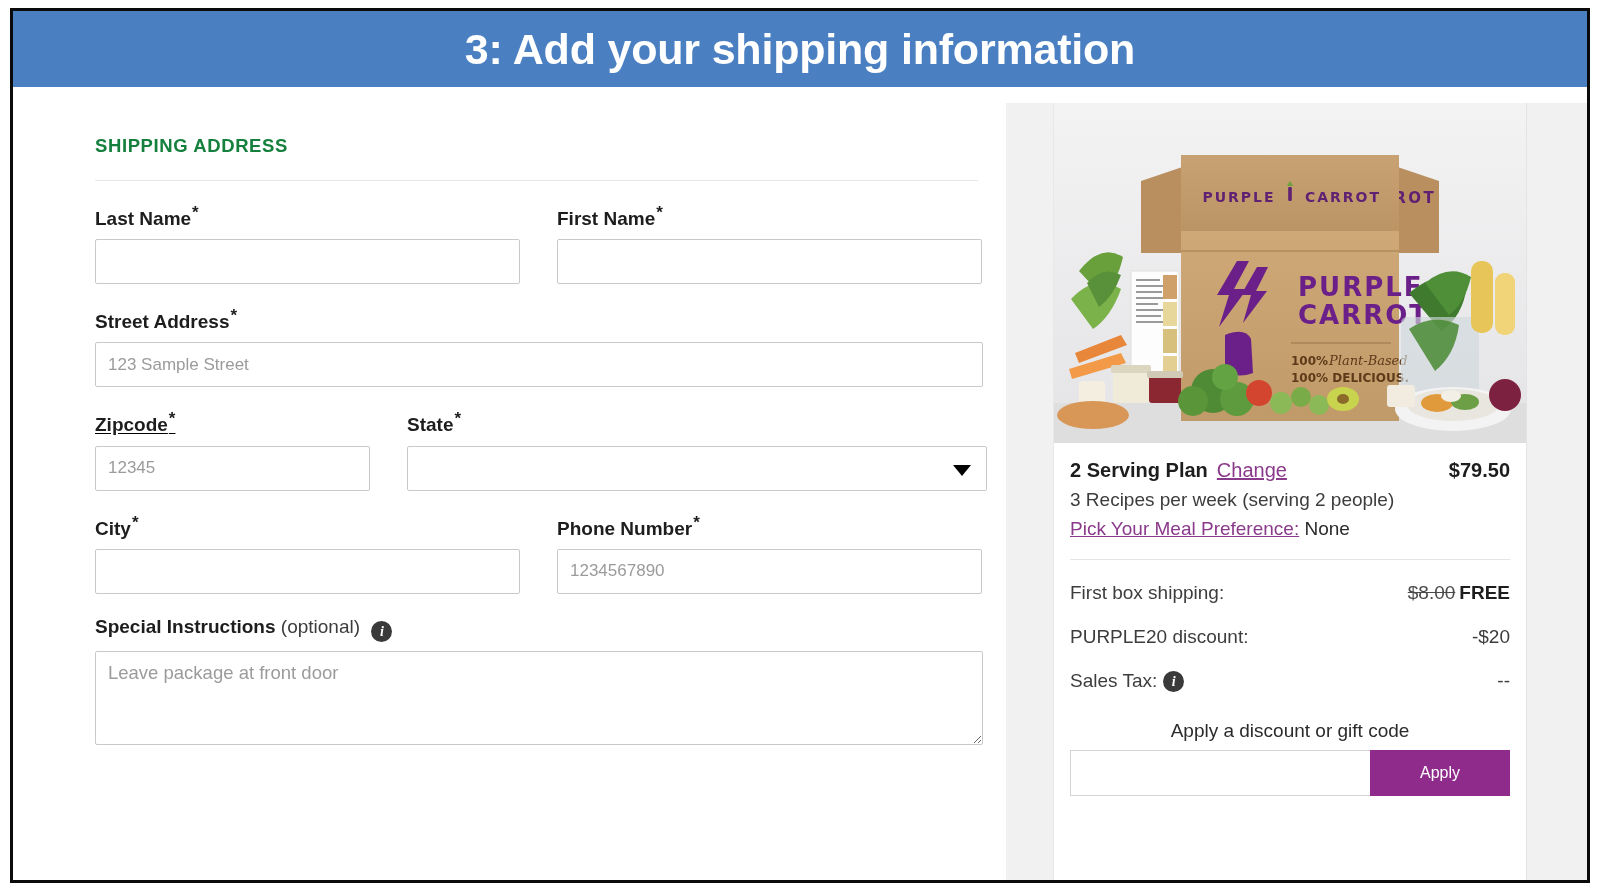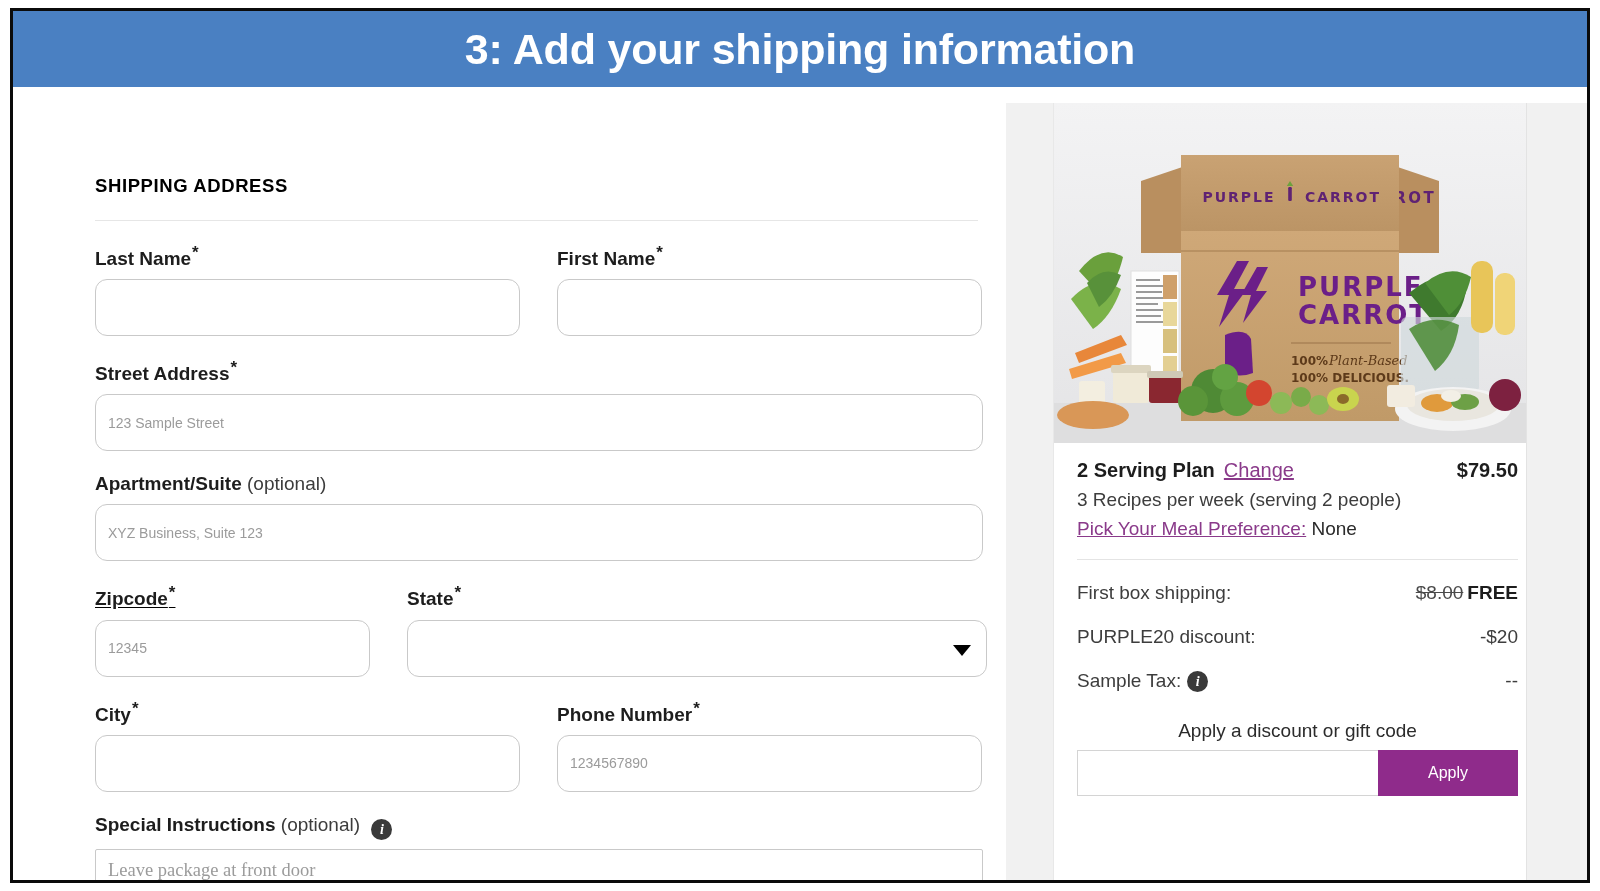--- a/index.html
+++ b/index.html
@@ -48,25 +48,24 @@
     position: absolute;
     left: 0; top: 0;
     width: 993px; height: 100%;
     background: #ffffff;
   }
   #formpanel .inner { padding: 0 28px 0 82px; }
 
   .sec-head {
     font-size: 18.5px;
     font-weight: bold;
-    color: #000000;
+    color: #15803d;
     letter-spacing: 0.6px;
     padding-top: 32px;
     padding-bottom: 23px;
-    margin-top: 40px;
   }
   .sec-rule {
     border-top: 1px solid #e6e6e6;
     margin-left: 0;
     margin-right: 0;
   }
 
   .row { display: flex; gap: 37px; }
   .field { margin-top: 23px; }
   .field.w-half { width: 425px; flex: none; }
@@ -88,39 +87,39 @@
     vertical-align: super;
     margin-left: 1px;
   }
   label.flabel .opt {
     font-weight: normal;
     color: #3c3c3c;
   }
 
   .inp {
     width: 100%;
-    height: 57px;
+    height: 45px;
     border: 1px solid #c9c9c9;
-    border-radius: 12px;
+    border-radius: 2px;
     background: #fff;
     font-family: "Liberation Sans", sans-serif;
-    font-size: 14px;
+    font-size: 17px;
     color: #2b2b2b;
     padding: 0 12px;
     outline: none;
   }
   .inp::placeholder { color: #9b9b9b; }
 
   .ta {
     width: 100%;
-    height: 84px;
+    height: 94px;
     border: 1px solid #c9c9c9;
     border-radius: 2px;
     background: #fff;
-    font-family: Liberation Serif, serif;
+    font-family: Liberation Sans, sans-serif;
     font-size: 18.5px;
     color: #ec4899;
     padding: 10px 12px;
     resize: vertical;
     outline: none;
     display: block;
   }
   .ta::placeholder { color: #9b9b9b; }
 
   .selwrap { position: relative; }
@@ -169,21 +168,21 @@
 
   
   #hero {
     position: relative;
     width: 100%; height: 340px;
     overflow: hidden;
     background: #ececed;
   }
   #hero svg { display: block; width: 100%; height: 100%; }
 
-  .card-pad { padding: 0 8px; margin-left: 15px; }
+  .card-pad { padding: 0 16px; }
 
   .plan-row {
     display: flex; align-items: baseline;
     padding-top: 16px;
   }
   .plan-name {
     font-size: 20px; font-weight: bold; color: #1d1d1d;
   }
   .plan-change {
     font-size: 20px; color: #8a3a8a;
@@ -273,27 +272,20 @@
           </div>
         </div>
 
         <div class="field w-full">
           <label class="flabel">
             <span>Street Address</span><span class="req">*</span>
           </label>
           <input class="inp" type="text" value="" placeholder="123 Sample Street" style="">
         </div>
 
-        <div class="field w-full">
-          <label class="flabel">
-            <span>Apartment/Suite</span>
-            <span class="opt">(optional)</span>
-          </label>
-          <input class="inp" type="text" value="" placeholder="XYZ Business, Suite 123" style="">
-        </div>
 
         <div class="row">
           <div class="field w-zip">
             <label class="flabel">
               <span>Zipcode</span><span class="req">*</span>
             </label>
             <input class="inp" type="text" value="" placeholder="12345" style="">
           </div>
           <div class="field w-state">
             <label class="flabel">
@@ -484,21 +476,21 @@
             <span class="strike">$8.00</span><span class="free">FREE</span>
           </span>
         </div>
 
         <div class="price-row">
           <span>PURPLE20 discount:</span>
           <span class="val">-$20</span>
         </div>
 
         <div class="price-row">
-          <span>Sample Tax:</span>
+          <span>Sales Tax:</span>
           <span class="info-icon">i</span>
           <span class="val">--</span>
         </div>
 
         <div class="promo-label">Apply a discount or gift code</div>
         <div class="promo-row">
           <input class="promo-input" type="text" value="" placeholder="" style="">
           <button class="promo-btn">Apply</button>
         </div>
 

